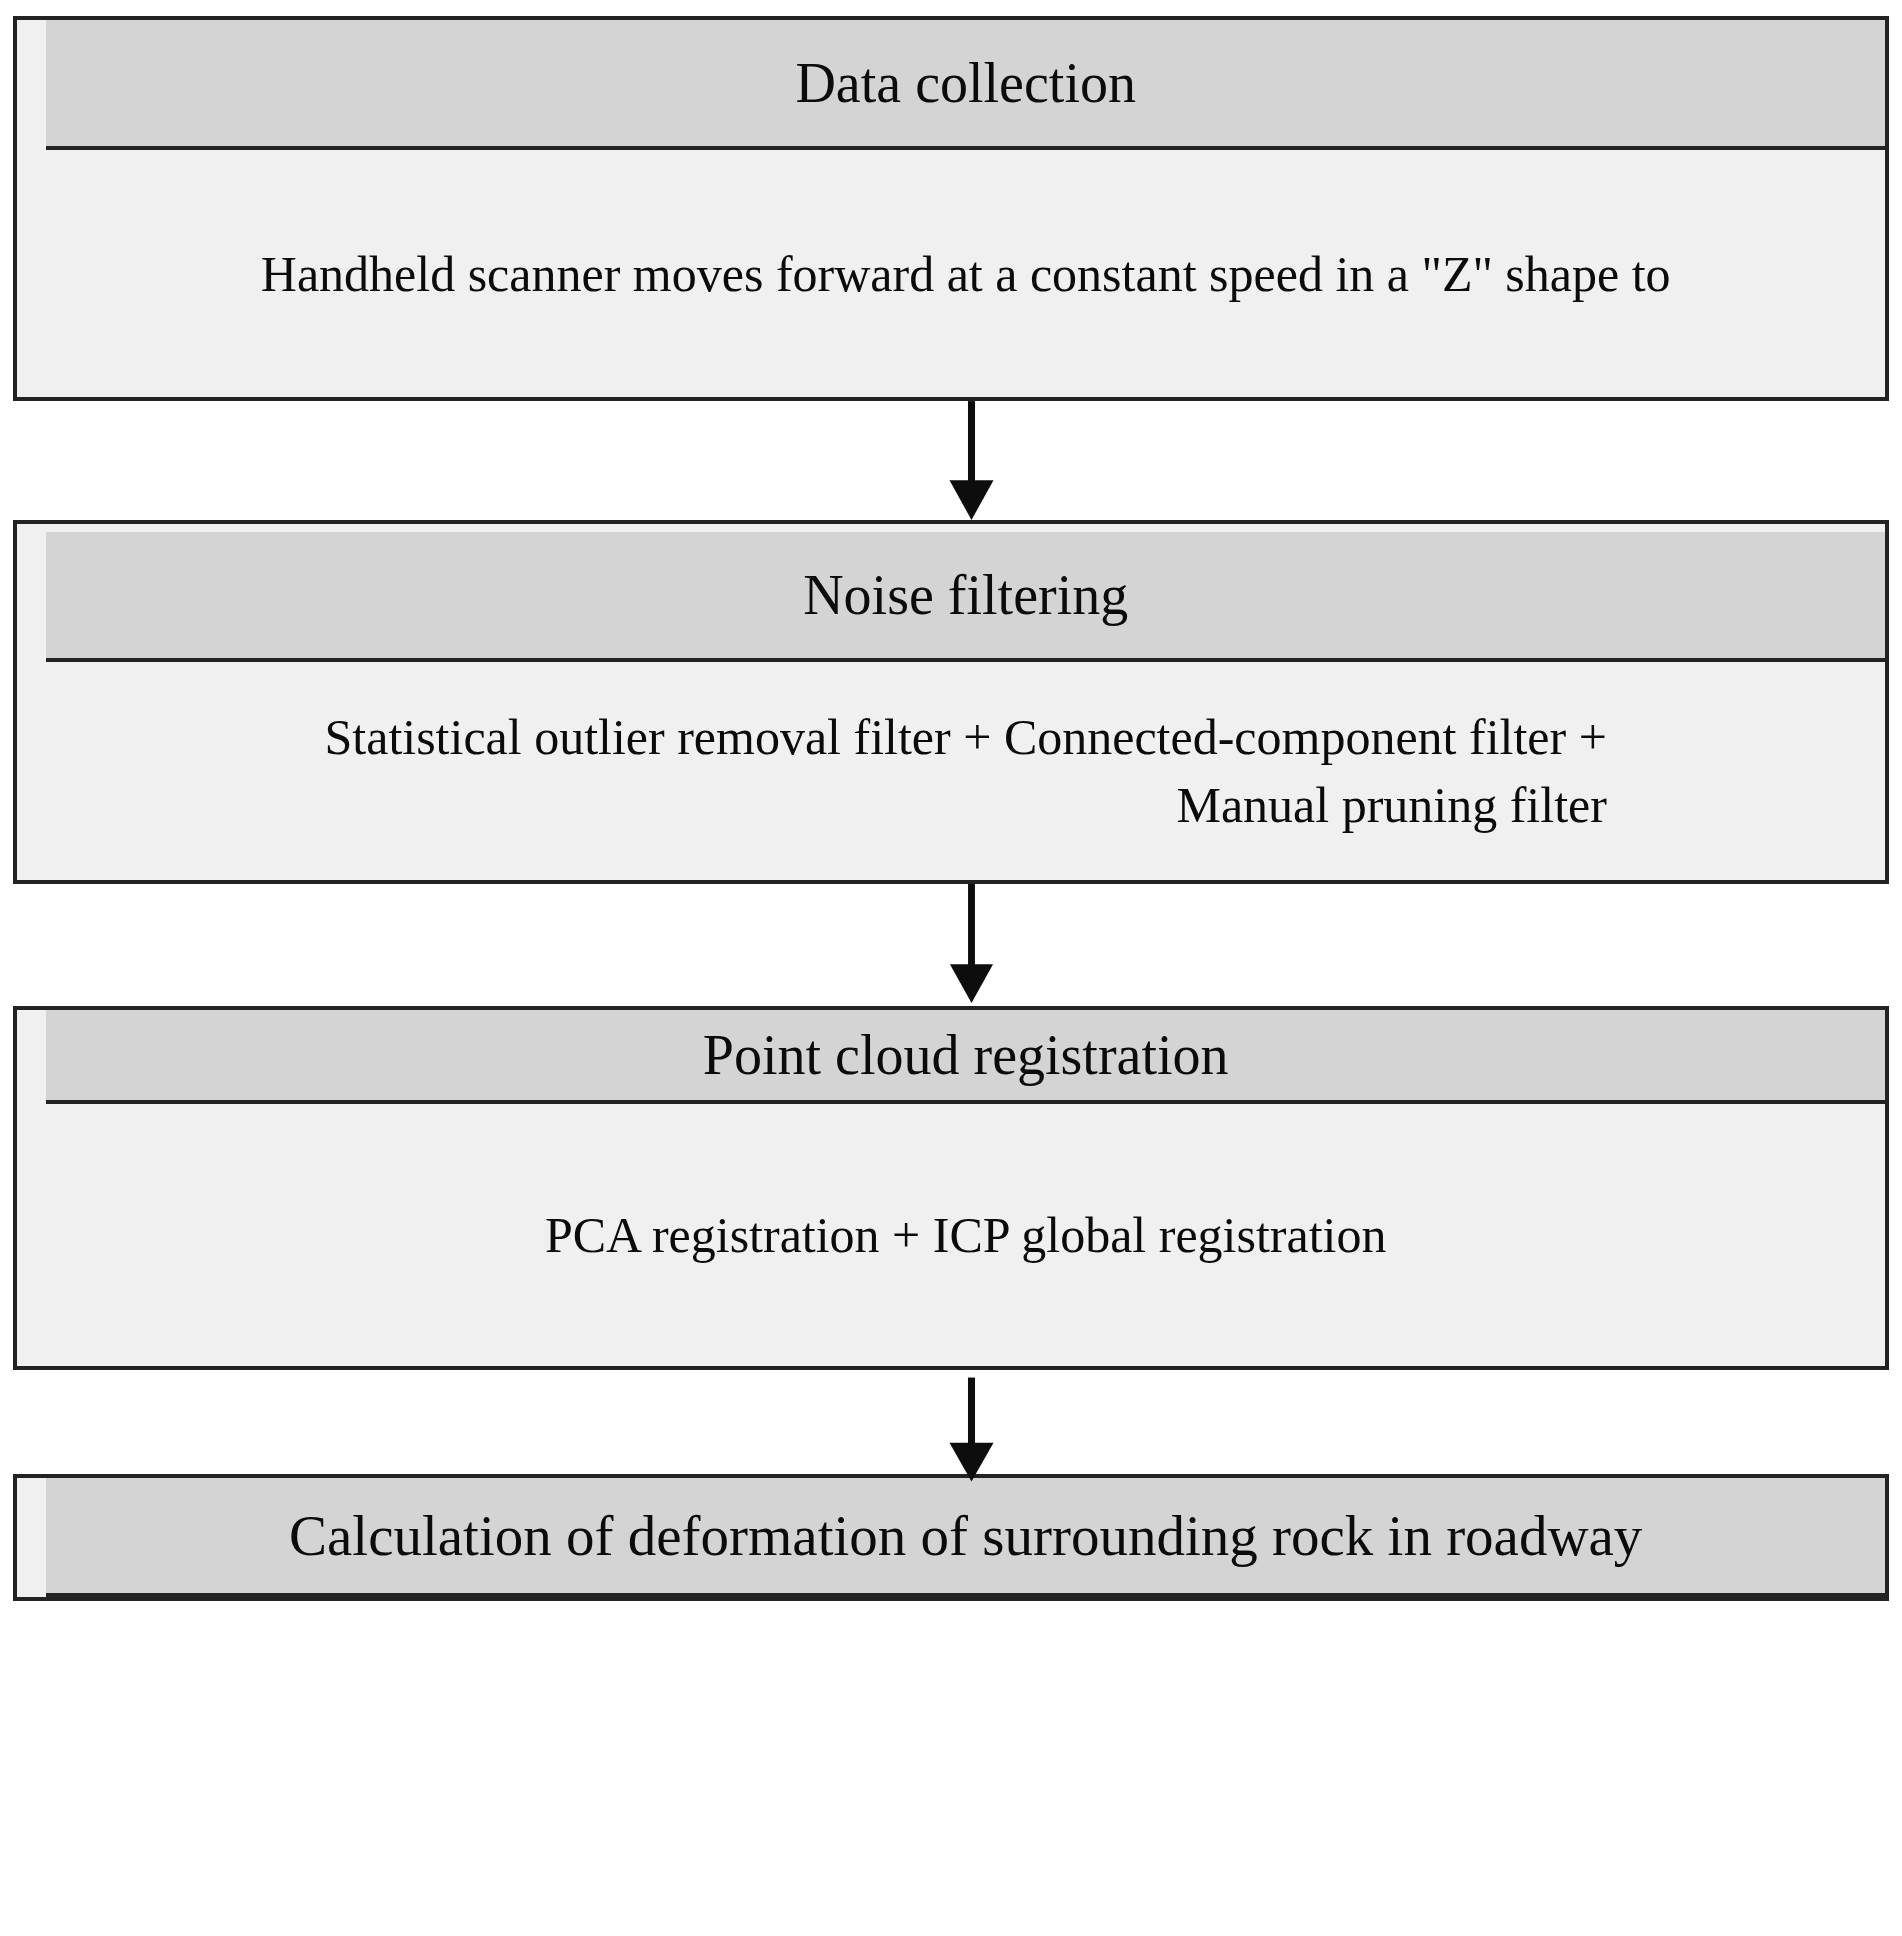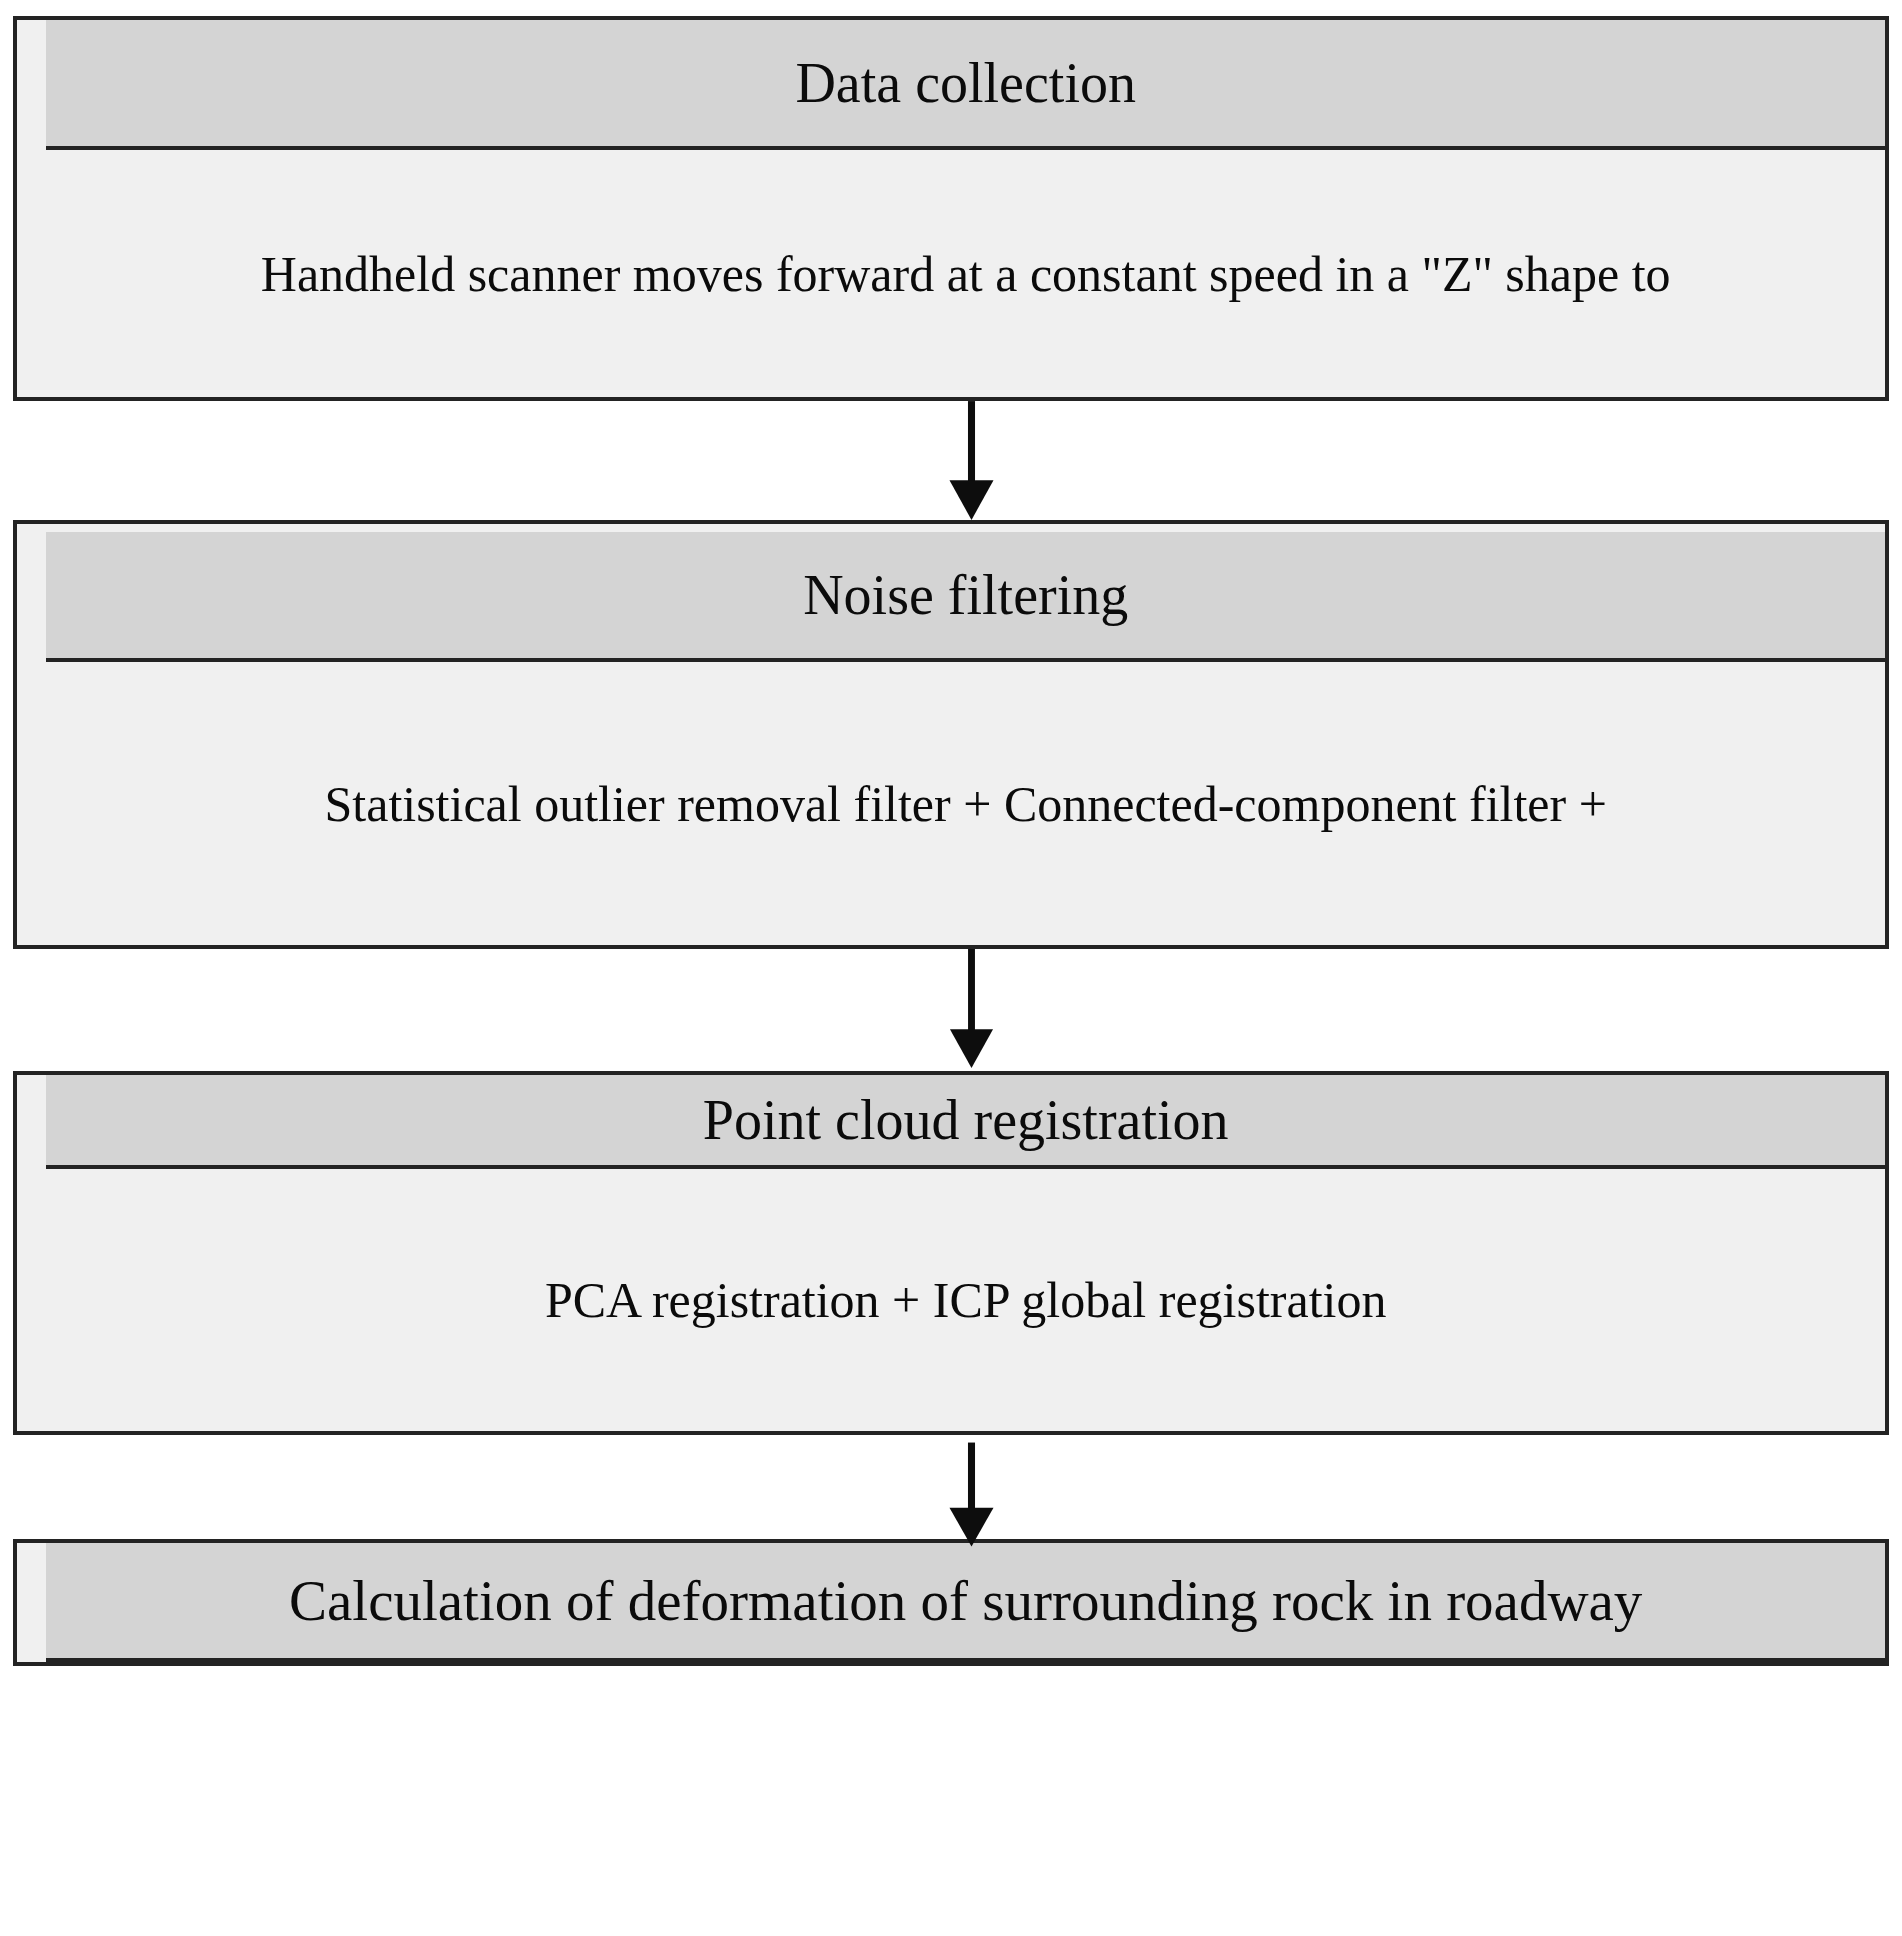--- a/index.html
+++ b/index.html
@@ -56,21 +56,21 @@
     align-items: center;
     justify-content: center;
     padding: 0 41px;
   }
   .box-body span { display: block; text-align: right; }
 
   
   .box-1 .box-header { height: 130px; }
   .box-1 .box-body   { height: 247px; }
   .box-2 .box-header { height: 130px; margin-top: 8px; }
-  .box-2 .box-body   { height: 283px; }
+  .box-2 .box-body   { height: 218px; }
   .box-3 .box-header { height: 94px; font-family: Liberation Serif, serif; }
   .box-3 .box-body   { height: 262px; }
   .box-4 .box-header { height: 119px; font-size: 57px; }
   .box-4 .box-body   { height: 263px; }
 
   
   .connector {
     position: relative;
     height: 119px;
     width: 100%;
@@ -108,20 +108,21 @@
         <rect x="42" y="0" width="8" height="92" fill="#0d0d0d"></rect>
         <polygon points="21,90 71,90 46,135" fill="#0d0d0d"></polygon>
       </svg>
     </div>
 
     <div class="box box-2">
       <div class="box-header">Noise filtering</div>
       <div class="box-body">
         <div>
           <span>Statistical outlier removal filter + Connected-component filter +</span>
+          <span>Manual pruning filter</span>
         </div>
       </div>
     </div>
 
     <div class="connector conn-2">
       <svg viewBox="0 0 92 138" xmlns="http://www.w3.org/2000/svg">
         <rect x="42" y="0" width="8" height="95" fill="#0d0d0d"></rect>
         <polygon points="21,93 71,93 46,138" fill="#0d0d0d"></polygon>
       </svg>
     </div>

